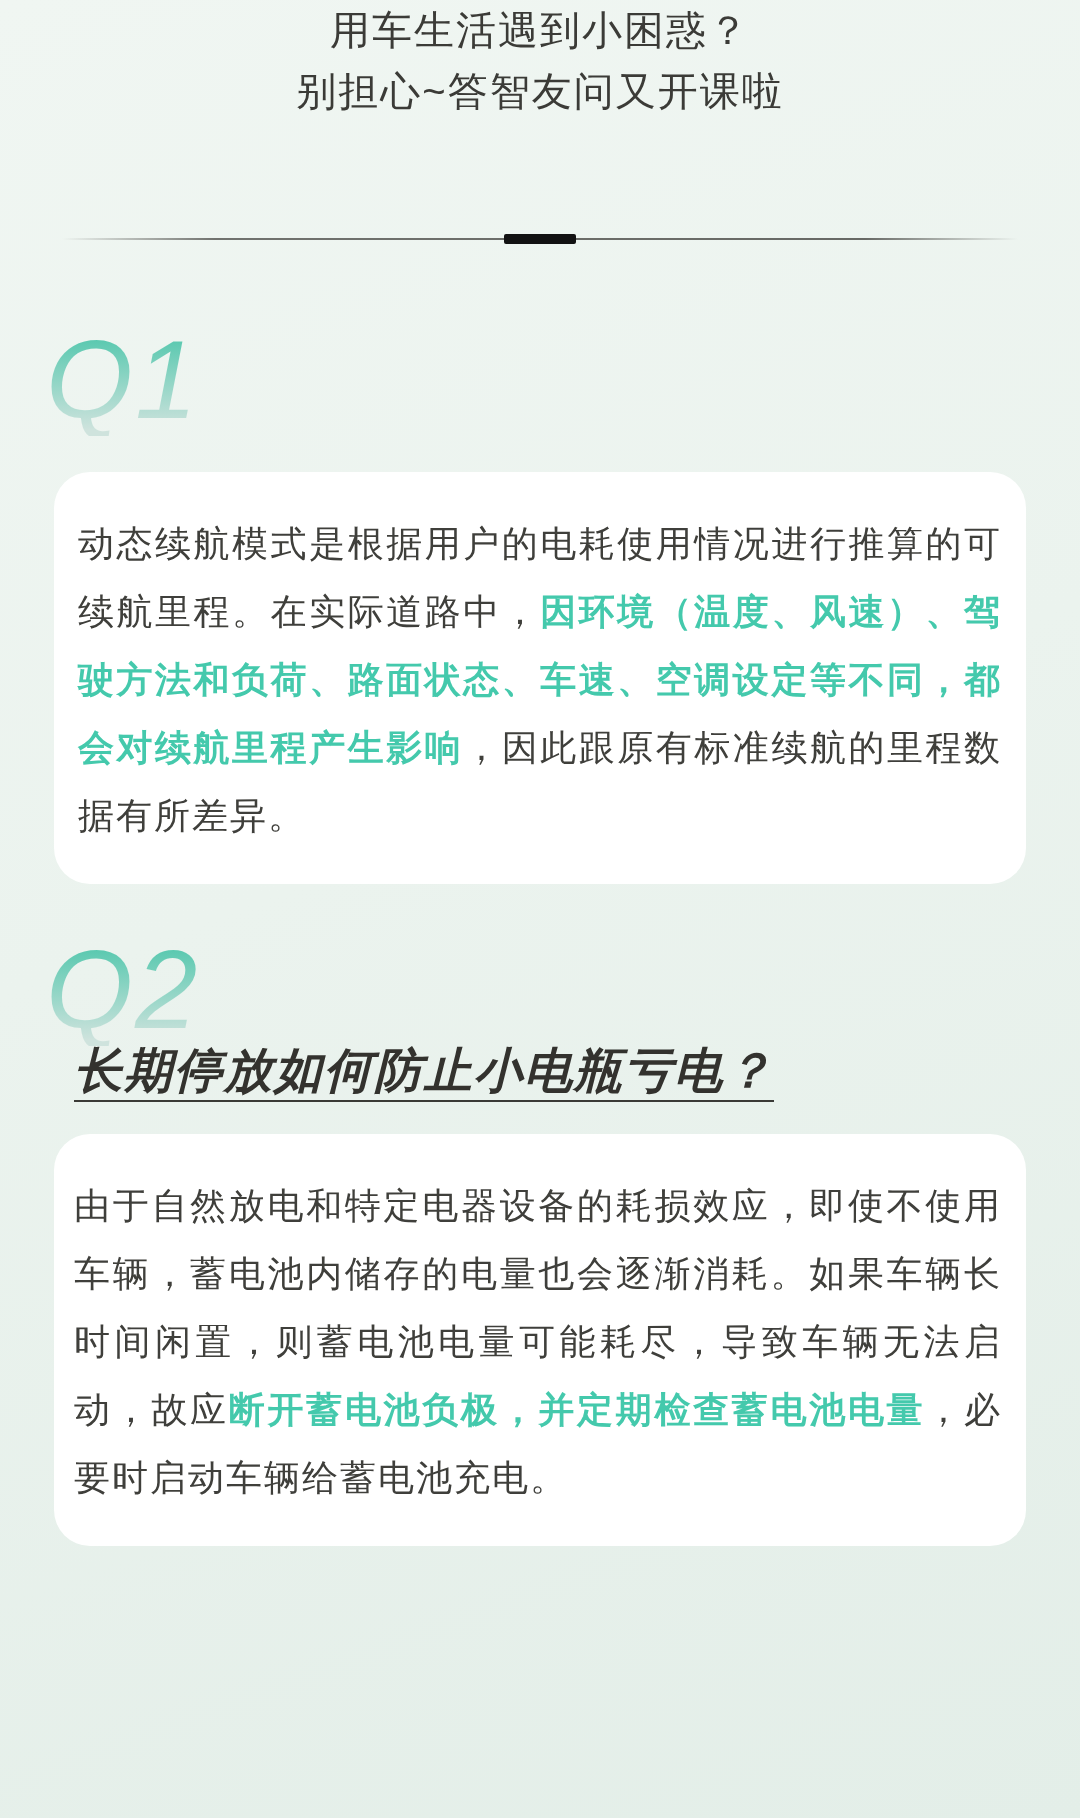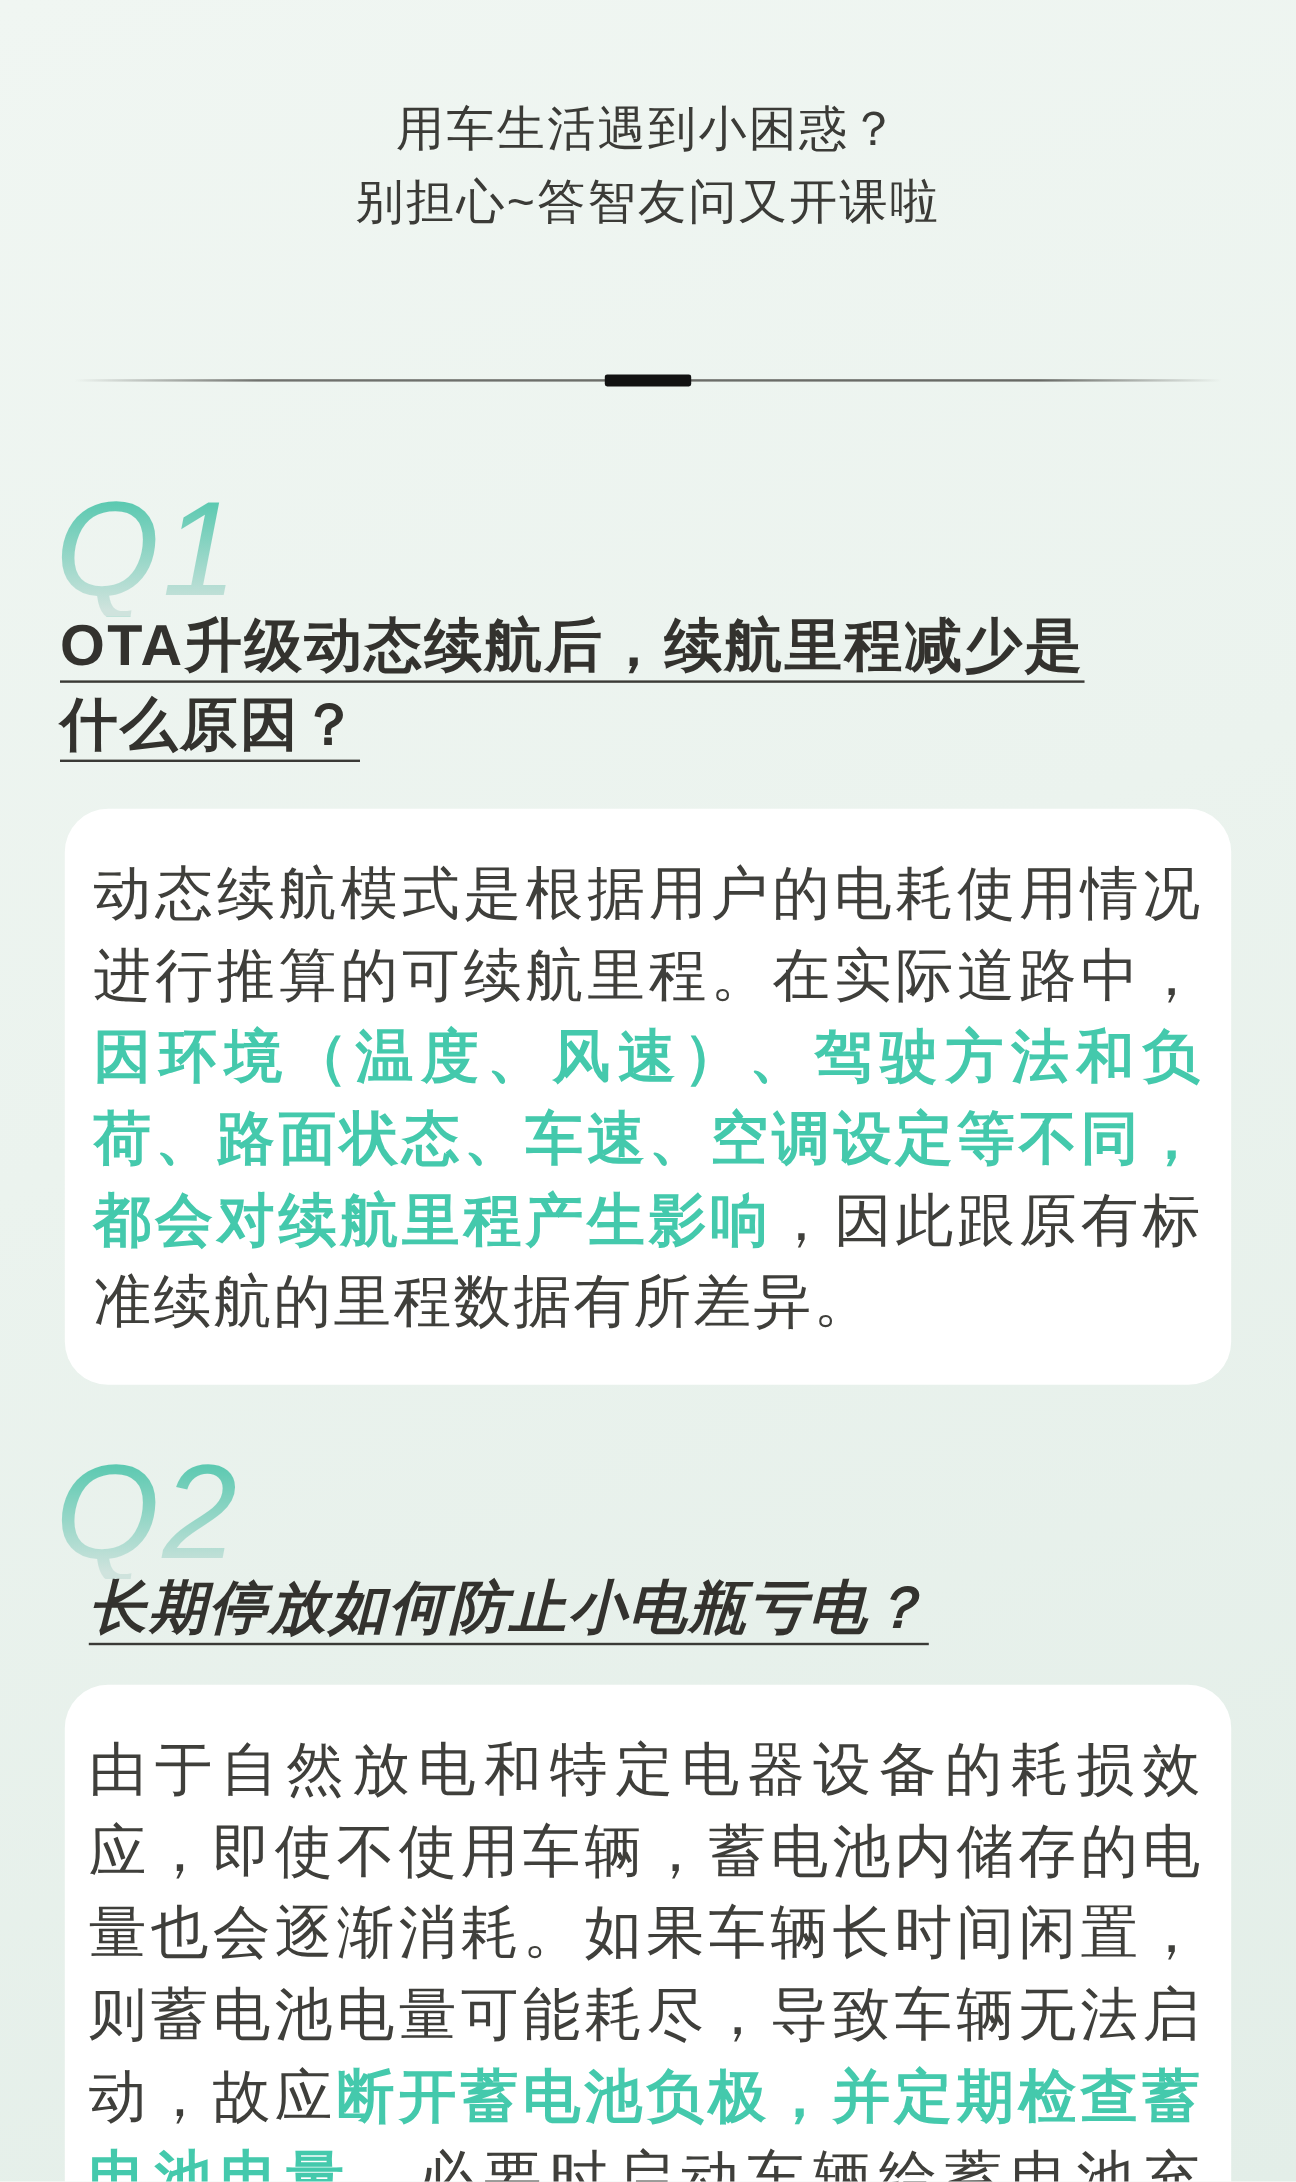--- a/index.html
+++ b/index.html
@@ -6,21 +6,20 @@
   html, body { width: 1080px; }
   body {
     height: 1818px;
     overflow: hidden;
     font-family: "Liberation Sans", "DejaVu Sans", sans-serif;
     background: linear-gradient(160deg, #f0f6f2 0%, #ebf3ee 45%, #e3eee8 100%);
     color: #3b3b37;
   }
   
   .intro {
-    padding-top: 78px;
     text-align: center;
     font-size: 40px;
     line-height: 61px;
     letter-spacing: 2px;
     color: #3b3b37;
   }
   
   .divider {
     position: relative;
     height: 10px;
@@ -74,21 +73,21 @@
   .q-title.second { margin-left: 74px; margin-right: 60px; font-style: italic; }
   
   .answer-card {
     margin: 36px 54px 0 54px;
     background: #ffffff;
     border-radius: 36px;
     padding: 38px 24px 34px 24px;
   }
   .answer-card.second { margin-top: 30px; padding-left: 20px; }
   .answer-text {
-    font-size: 48px;
+    font-size: 36px;
     line-height: 68px;
     letter-spacing: 2px;
     text-align: justify;
     color: #3f3f3b;
   }
   .answer-text .hl {
     color: var(--highlight);
     font-weight: 700;
   }
 </style>
@@ -100,21 +99,20 @@
   <div>别担心~答智友问又开课啦</div>
 </div>
 
 <div class="divider">
   <div class="divider-line"></div>
   <div class="divider-mark"></div>
 </div>
 
 <section>
   <div class="q-label">Q1</div>
-  <h2 class="q-title">OTA升级动态续航后，续航里程减少是什么原因？</h2>
   <div class="answer-card">
     <p class="answer-text"><span>动态续航模式是根据用户的电耗使用情况进行推算的可续航里程。在实际道路中，</span><span class="hl">因环境（温度、风速）、驾驶方法和负荷、路面状态、车速、空调设定等不同，都会对续航里程产生影响</span><span>，因此跟原有标准续航的里程数据有所差异。</span></p>
   </div>
 </section>
 
 <section>
   <div class="q-label second">Q2</div>
   <h2 class="q-title second">长期停放如何防止小电瓶亏电？</h2>
   <div class="answer-card second">
     <p class="answer-text"><span>由于自然放电和特定电器设备的耗损效应，即使不使用车辆，蓄电池内储存的电量也会逐渐消耗。如果车辆长时间闲置，则蓄电池电量可能耗尽，导致车辆无法启动，故应</span><span class="hl">断开蓄电池负极，并定期检查蓄电池电量</span><span>，必要时启动车辆给蓄电池充电。</span></p>

